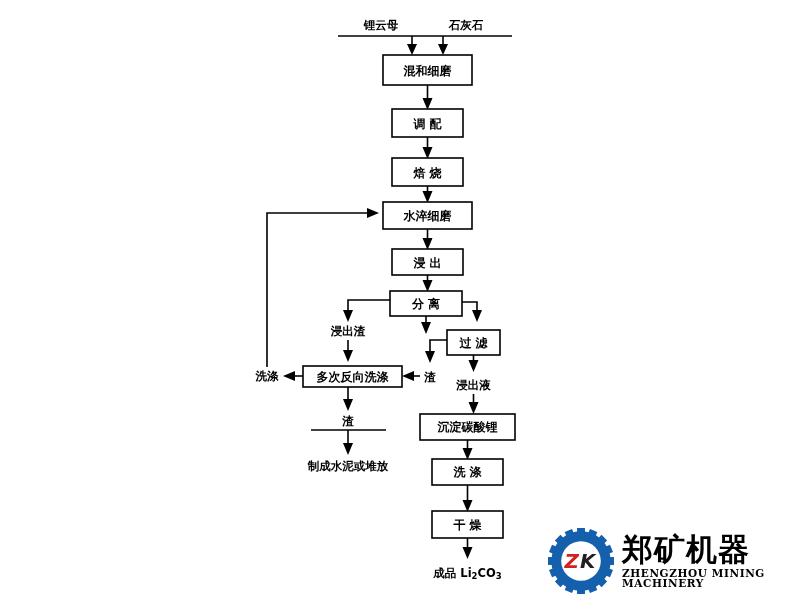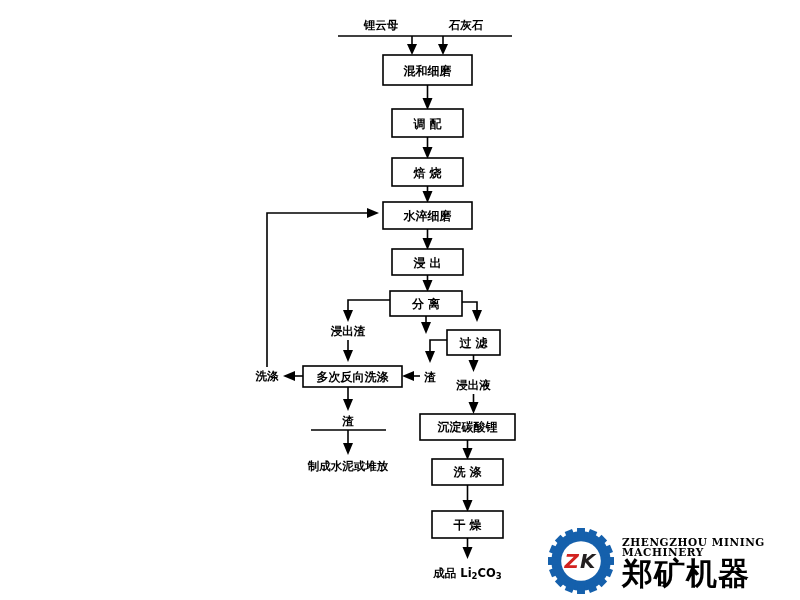--- a/index.html
+++ b/index.html
@@ -247,18 +247,18 @@
             <rect x="0" y="44" width="14" height="12" transform="rotate(67.5 50 50)"></rect>
             <rect x="86" y="44" width="14" height="12" transform="rotate(67.5 50 50)"></rect>
           </g>
           <circle cx="50" cy="50" r="30" fill="#ffffff"></circle>
         </g>
         <text class="zk-z" x="36" y="60" font-family="'DejaVu Sans','Liberation Sans',sans-serif" font-size="30" font-weight="bold" font-style="italic" text-anchor="middle">Z</text>
         <text class="zk-k" x="60" y="60" font-family="'DejaVu Sans','Liberation Sans',sans-serif" font-size="30" font-weight="bold" font-style="italic" text-anchor="middle">K</text>
       </svg>
     </div>
     <div id="logo-text">
+      <div id="logo-cn">郑矿机器</div>
       <div id="logo-en">ZHENGZHOU MINING MACHINERY</div>
-      <div id="logo-cn">郑矿机器</div>
     </div>
   </div>
 
 </div>
 
 </body></html>

